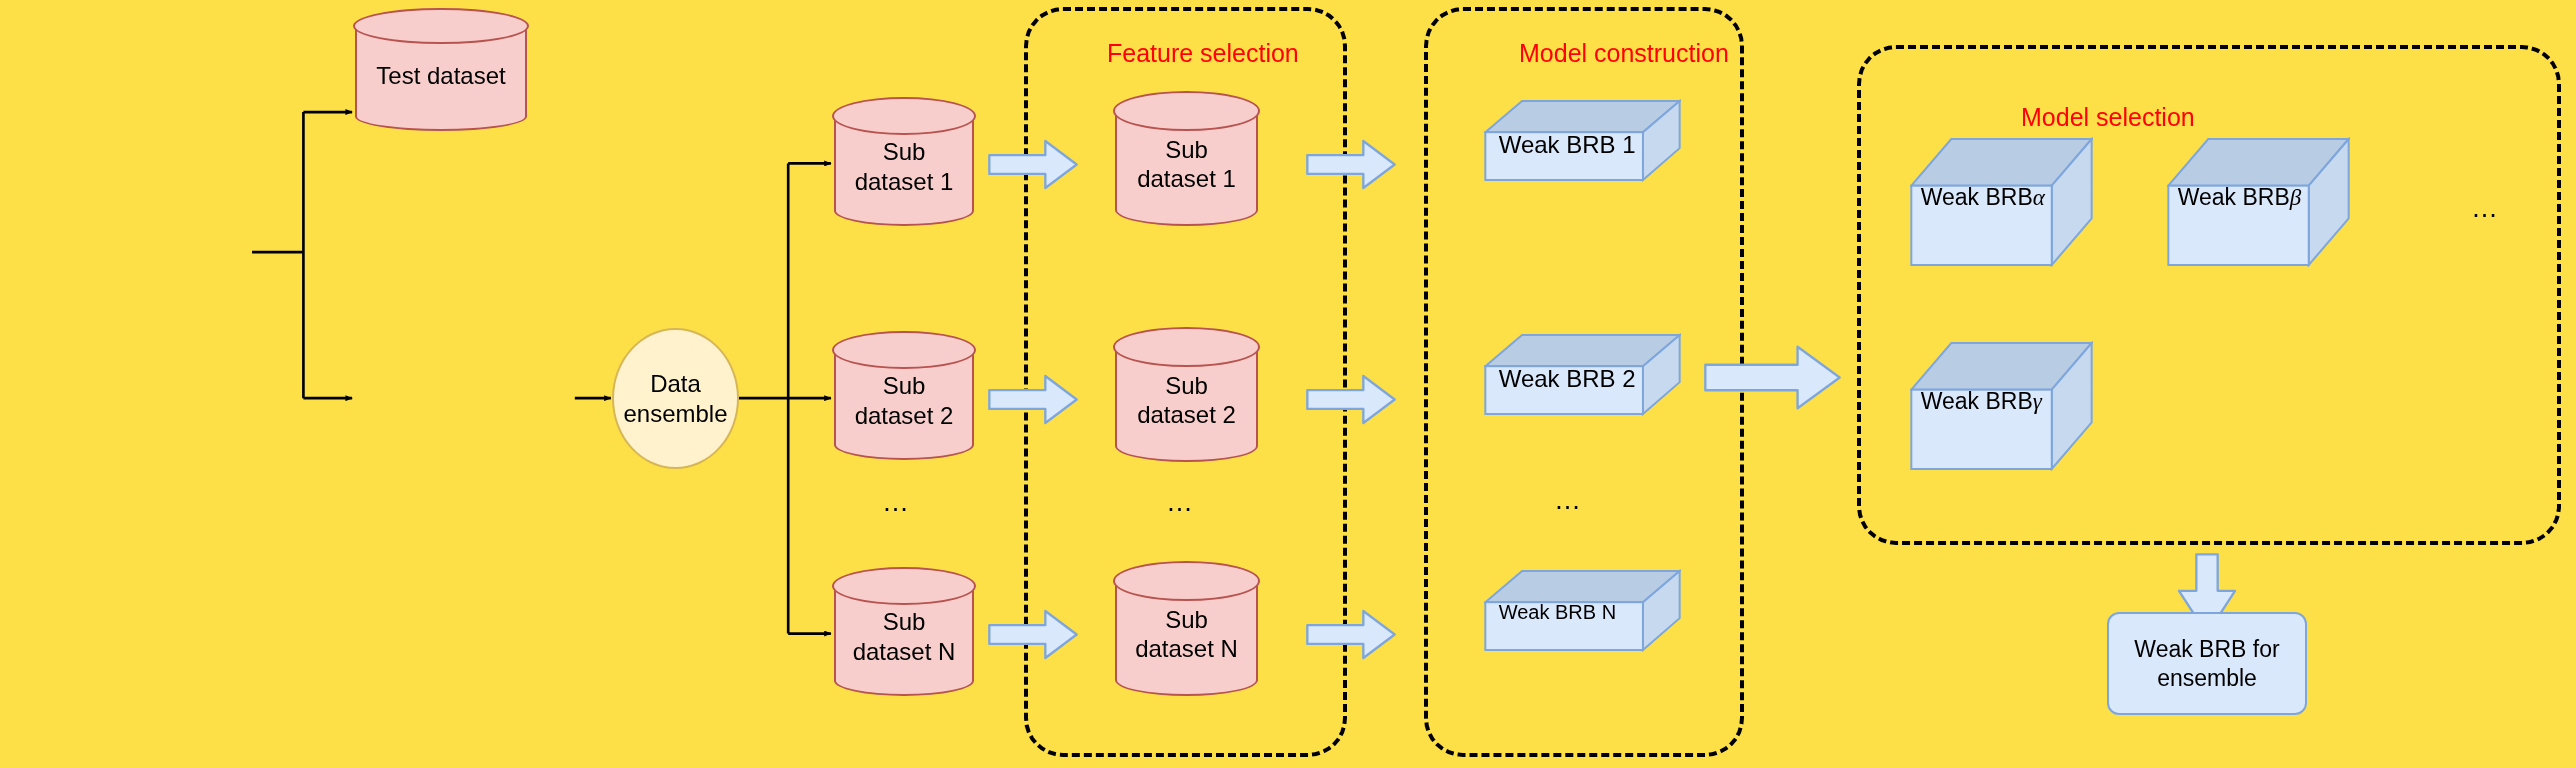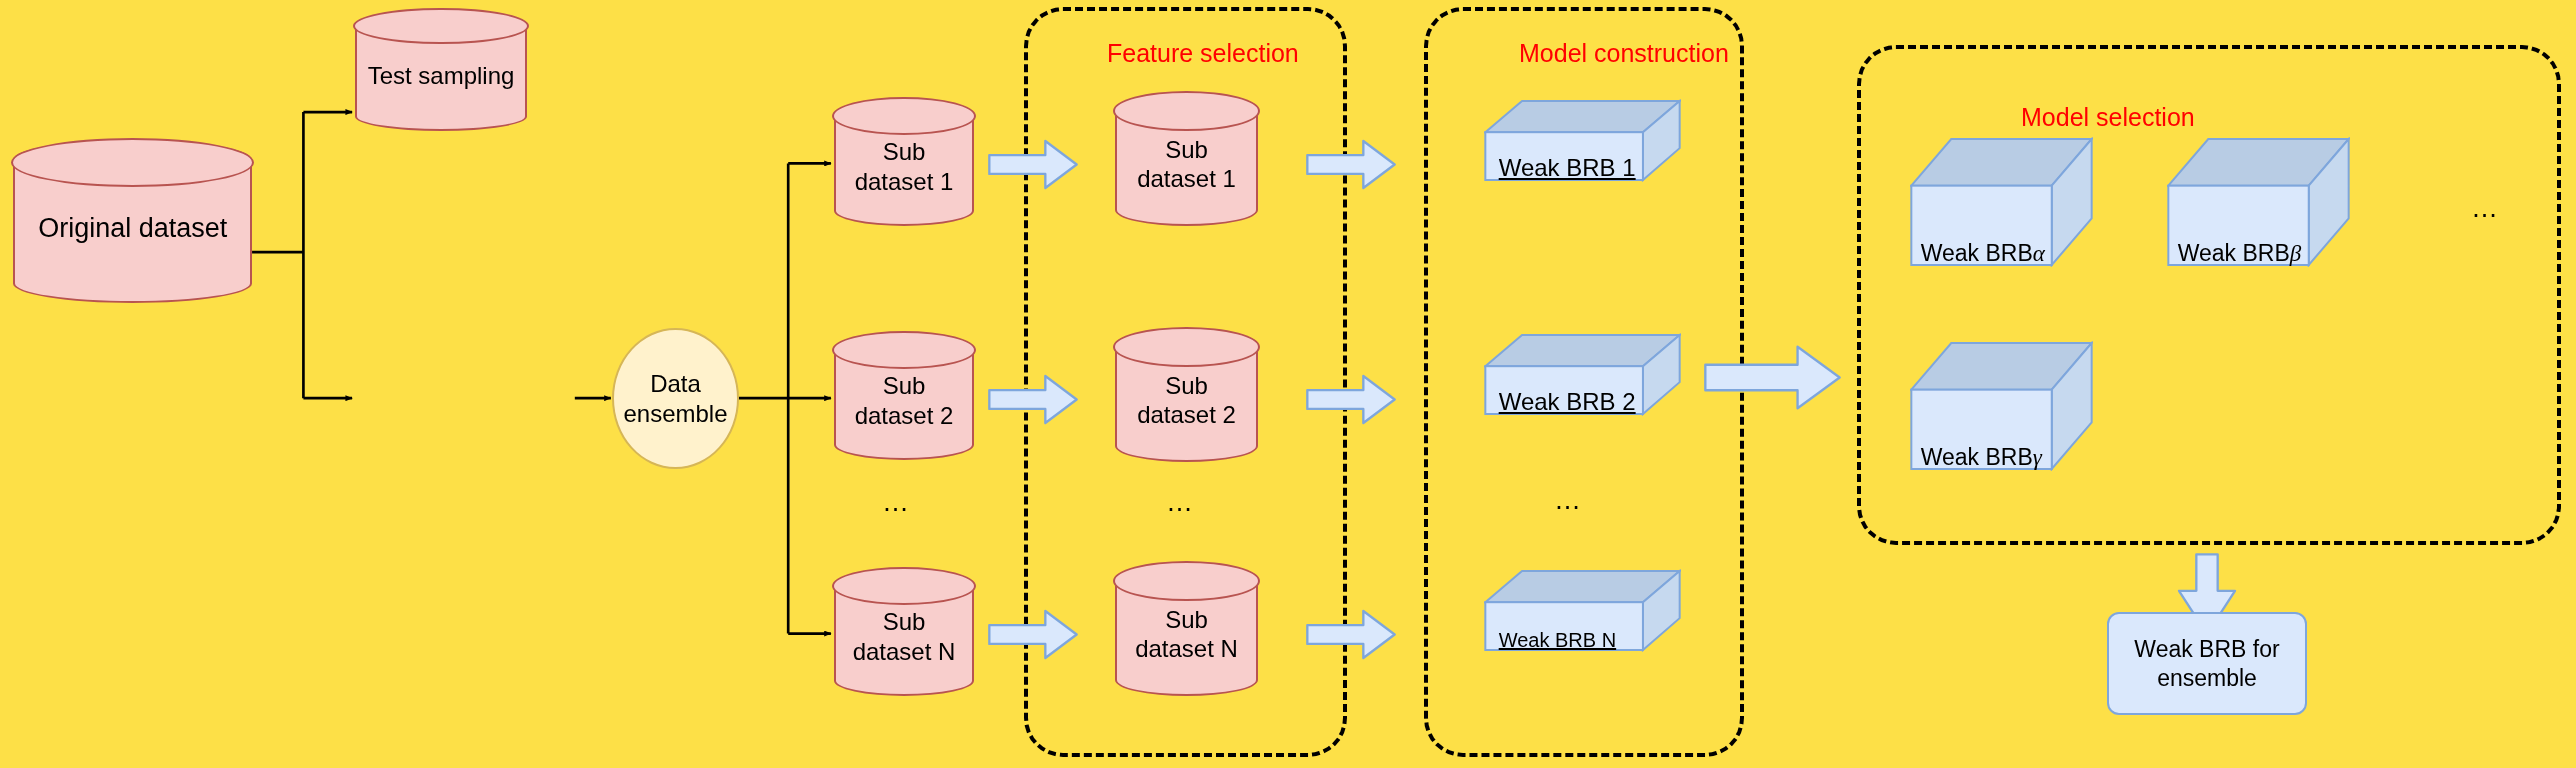--- a/index.html
+++ b/index.html
@@ -62,25 +62,24 @@
   
   .cube { position: absolute; }
   .cube svg { display: block; width: 100%; height: 100%; }
   .cube .cube-label {
     position: absolute;
     left: 0;
     right: 0;
     bottom: 0;
     top: 0;
     display: flex;
-    align-items: flex-end;
+    align-items: flex-start;
     justify-content: center;
     color: #000;
     pointer-events: none;
-    text-decoration: underline;
   }
   .cube .cube-label span { display: inline-block; }
   .greek { font-family: "Liberation Serif", serif; font-style: italic; }
 
   
   .ellipse {
     position: absolute;
     background: #fff2cc;
     border: 2px solid #d6b656;
     border-radius: 50%;
@@ -176,30 +175,25 @@
 
   <div class="dashbox" style="left:1024px; top:6.7px; width:323px; height:750px;"></div>
   <div class="grouptitle" style="left:1107px; top:39px; font-size:25px;">Feature selection</div>
 
   <div class="dashbox" style="left:1424px; top:6.7px; width:320px; height:750px;"></div>
   <div class="grouptitle" style="left:1495px; top:39px; font-size:25px;margin-left:24px;">Model construction</div>
 
   <div class="dashbox" style="left:1857px; top:45px; width:704px; height:500px;"></div>
   <div class="grouptitle" style="left:2021px; top:103px; font-size:25px;">Model selection</div>
 
-  <div class="cyl" style="left:13.3px; top:140px; width:239px; height:163px;">
-    <div class="cyl-body"></div>
-    <div class="cyl-top"></div>
-    <div class="cyl-label" style="font-size:27px;">Original dataset</div>
-  </div>
 
   <div class="cyl" style="left:355px; top:10px; width:172px; height:121px;">
     <div class="cyl-body"></div>
     <div class="cyl-top"></div>
-    <div class="cyl-label" style="font-size:24px;">Test sampling</div>
+    <div class="cyl-label" style="font-size:24px;">Test dataset</div>
   </div>
 
 
   <div class="ellipse" style="left:612px; top:328px; width:127px; height:141px; font-size:24px;align-items:center;">
     <div>
       <div>Data</div>
       <div>ensemble</div>
     </div>
   </div>
 

